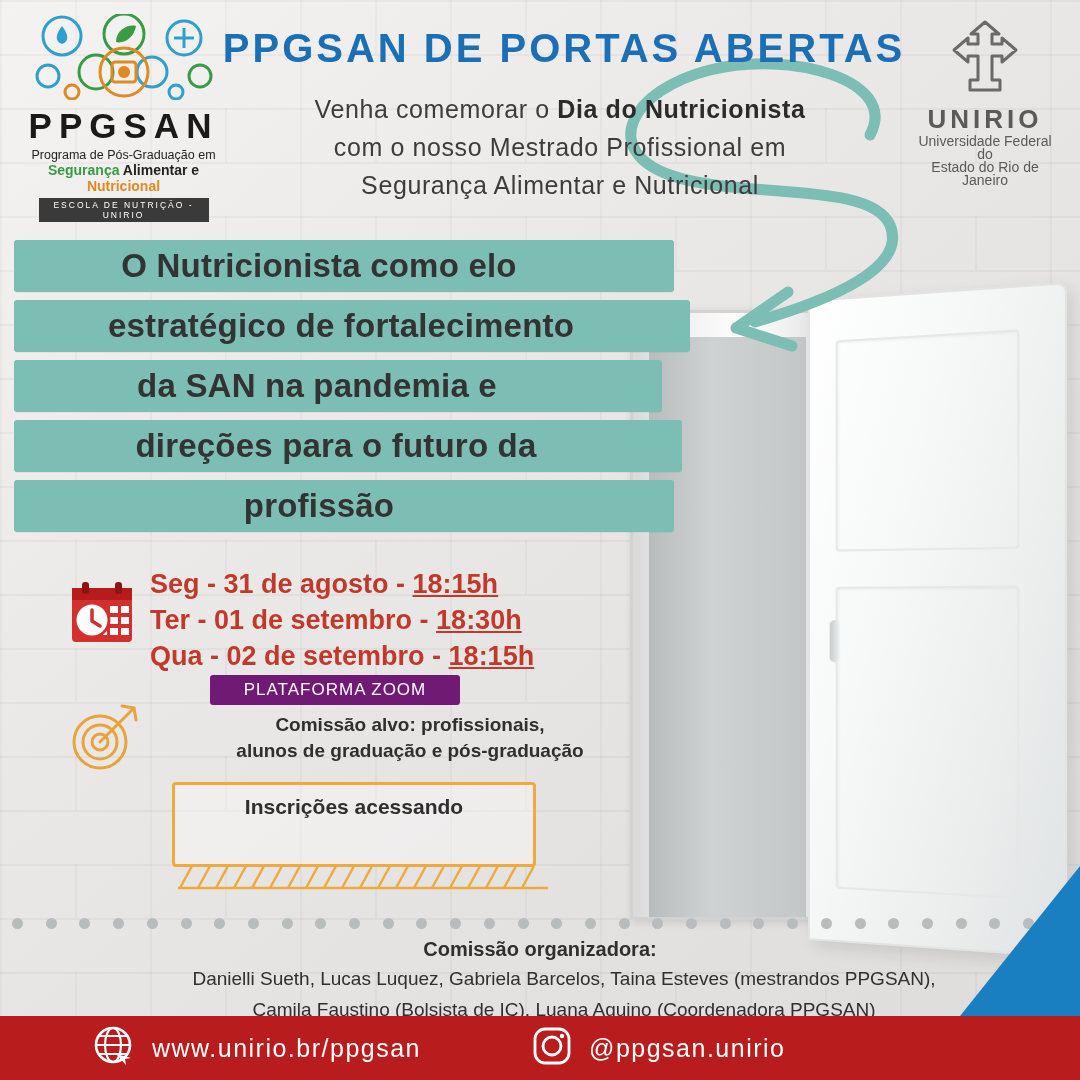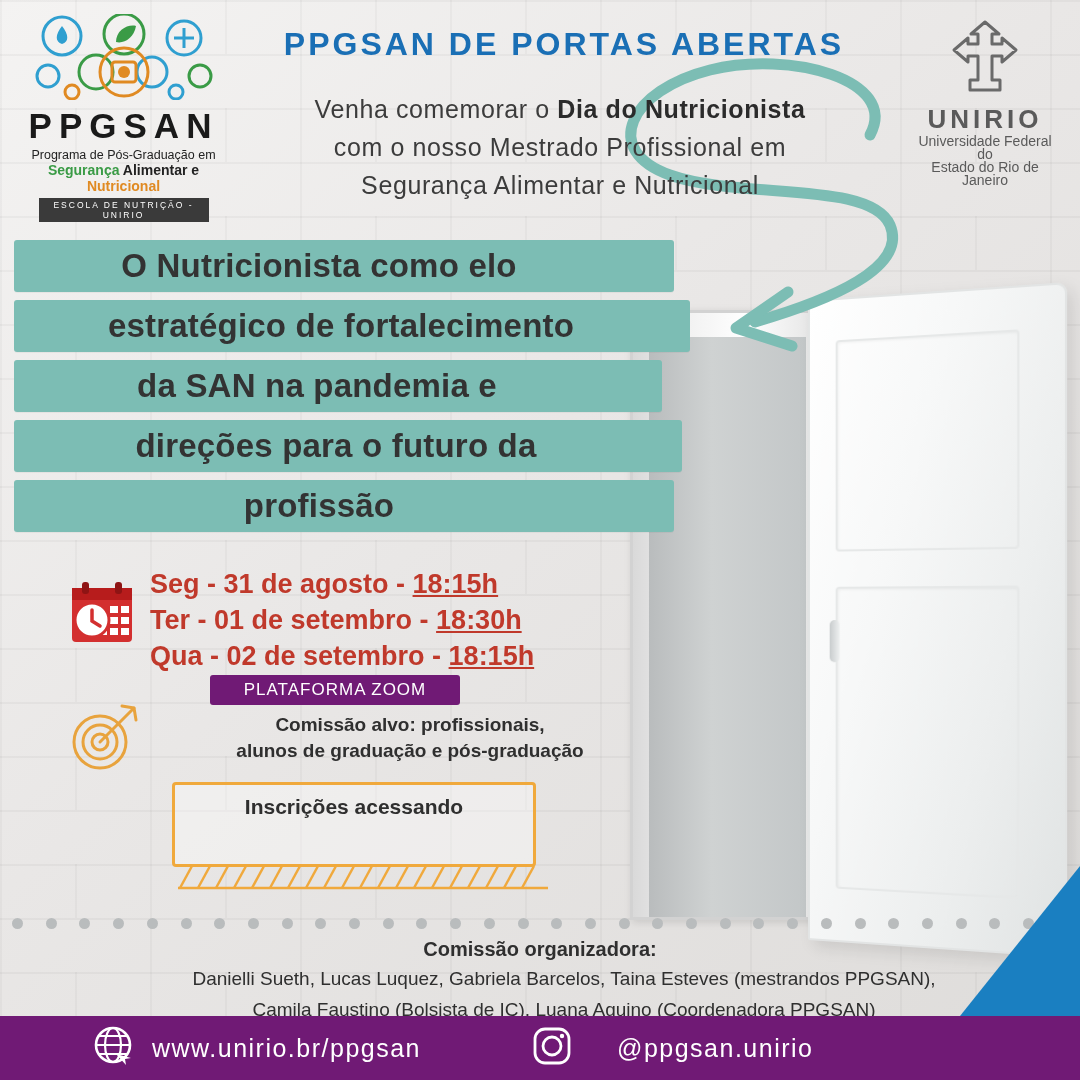--- a/index.html
+++ b/index.html
@@ -75,21 +75,21 @@
     border-radius: 5px;
   }
 
   
   .arrow { position:absolute; left: 540px; top: 40px; width: 420px; height: 330px; }
 
   
   .title {
     position: absolute; left: 0; right: 0; top: 26px;
     text-align: center;
-    font-size: 32px; font-weight: bold; letter-spacing: 3px;
+    font-size: 40px; font-weight: bold; letter-spacing: 3px;
     color: #1a6fb5;
     margin-left: 48px;
   }
   .subtitle {
     position:absolute; left: 210px; width: 700px; top: 90px;
     text-align: center; color: #3c3c3c;
     font-size: 25px; line-height: 38px; letter-spacing: 0.6px;
   }
   .subtitle b { color:#2b2b2b; }
 
@@ -164,21 +164,21 @@
   .dots span { width: 11px; height: 11px; border-radius:50%; background:#b9bcbd; display:block; }
 
   
   .committee { position:absolute; left: 0; right: 0; top: 938px; text-align:center; }
   .comm-title { font-size: 20px; font-weight:bold; color:#2f2f2f; }
   .comm-line { font-size: 19px; color:#2f2f2f; line-height: 27px; margin-top: 4px; padding-left: 48px;}
 
   
   .footer {
     position:absolute; left:0; right:0; bottom:0; height: 64px;
-    background:#701a75; display:flex; align-items:center;
+    background:#b91c1c; display:flex; align-items:center;
   }
   .footer .item { display:flex; align-items:center; color:#fff; }
   .footer .txt { font-size: 25px; letter-spacing: 1.5px; margin-left: 16px; }
   .footer-corner2 {
     position:absolute; right:0; bottom:64px; width: 120px; height: 150px;
     background:#1a7fc1;
     clip-path: polygon(100% 0, 100% 100%, 0 100%);
   }
 </style>
 </head>
@@ -395,21 +395,21 @@
       <span>
         <svg width="44" height="44" viewBox="0 0 44 44">
           <circle cx="21" cy="21" r="17" fill="none" stroke="#ffffff" stroke-width="2.6"></circle>
           <ellipse cx="21" cy="21" rx="8" ry="17" fill="none" stroke="#ffffff" stroke-width="2.2"></ellipse>
           <path d="M4 21 h34 M7 12 h28 M7 30 h28" stroke="#ffffff" stroke-width="2.2"></path>
           <path d="M24 30 l10 11 l-1 -6 l6 -1 z" fill="#ffffff"></path>
         </svg>
       </span>
       <span class="txt">www.unirio.br/ppgsan</span>
     </div>
-    <div class="item" style="margin-left:110px;gap:28px;">
+    <div class="item" style="margin-left:110px;">
       <span>
         <svg width="42" height="42" viewBox="0 0 42 42">
           <rect x="4" y="4" width="34" height="34" rx="10" fill="none" stroke="#ffffff" stroke-width="2.8"></rect>
           <circle cx="21" cy="21" r="9" fill="none" stroke="#ffffff" stroke-width="2.8"></circle>
           <circle cx="31" cy="11" r="2.2" fill="#ffffff"></circle>
         </svg>
       </span>
       <span class="txt">@ppgsan.unirio</span>
     </div>
   </div>

